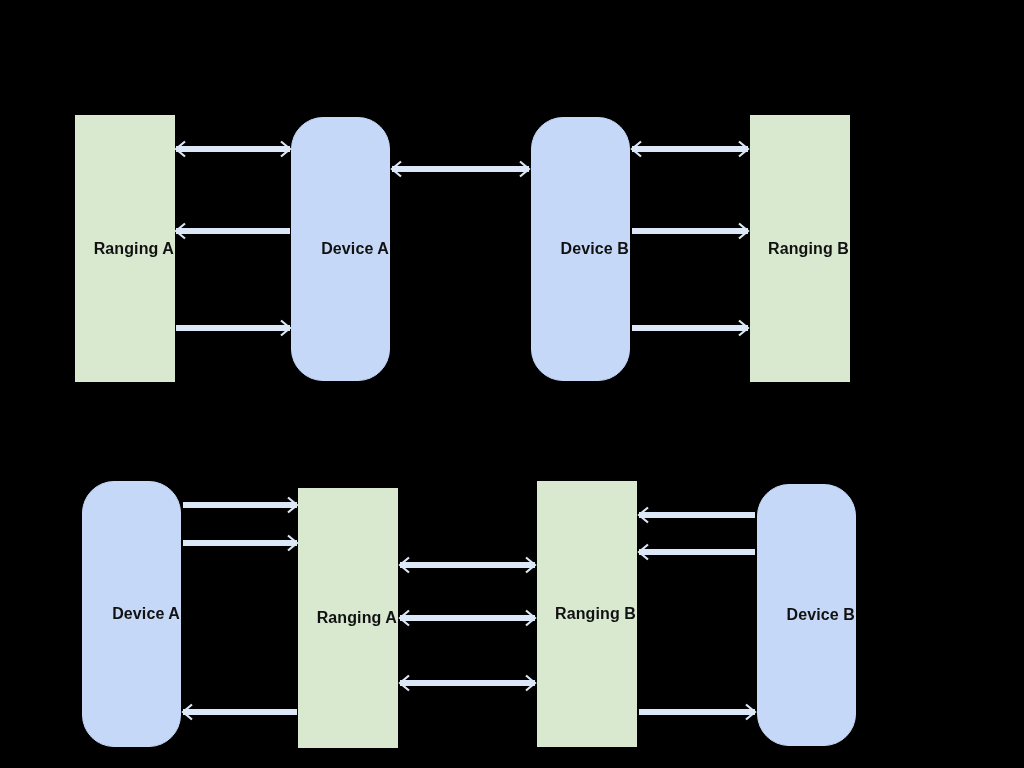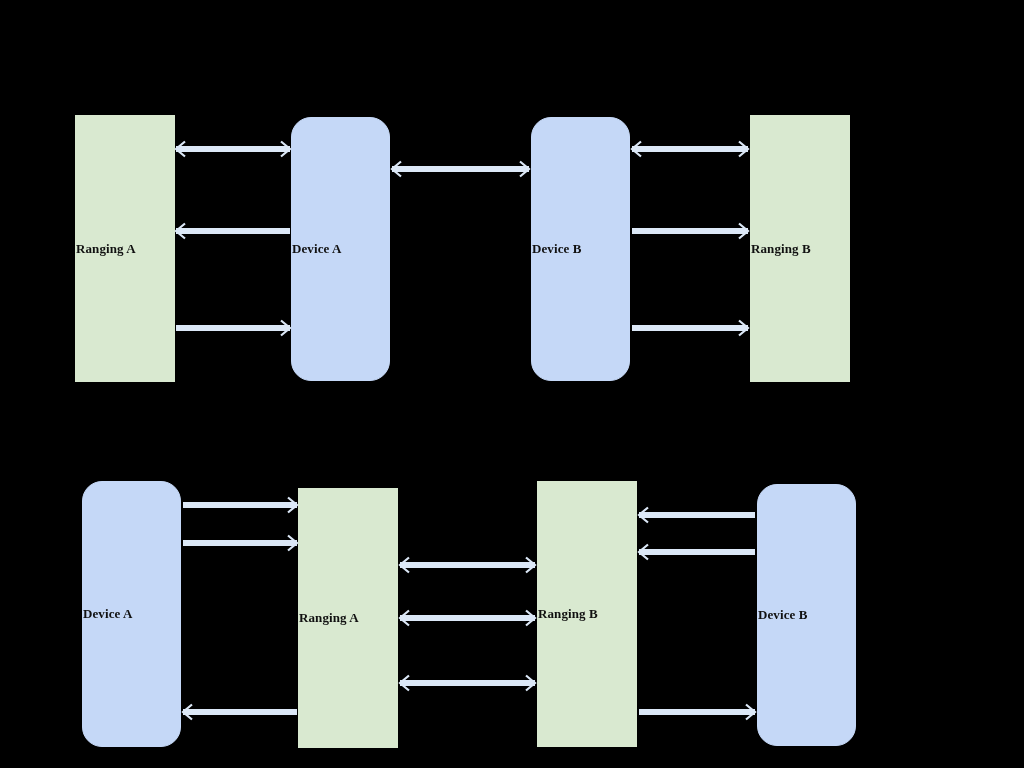--- a/index.html
+++ b/index.html
@@ -15,39 +15,39 @@
     position: relative;
     width: 1024px;
     height: 768px;
     background: #000000;
   }
   .node {
     position: absolute;
     box-sizing: border-box;
     display: flex;
     align-items: center;
-    justify-content: flex-start;
-    font-family: Liberation Serif, serif;
+    justify-content: flex-end;
+    font-family: Liberation Sans, sans-serif;
     font-weight: bold;
-    font-size: 13px;
+    font-size: 16px;
     color: #111111;
     letter-spacing: 0.1px;
     text-align: center;
     line-height: 1.2;
     z-index: 3;
   }
   .node.green {
     background: #d9e9d0;
     border: 1px solid #d9e9d0;
     border-radius: 0;
   }
   .node.blue {
     background: #c5d8f7;
     border: 1px solid #c5d8f7;
-    border-radius: 20px;
+    border-radius: 32px;
   }
   .conn {
     position: absolute;
     z-index: 2;
     overflow: visible;
   }
   .conn line {
     stroke: #dce8f7;
     stroke-width: 6;
   }

